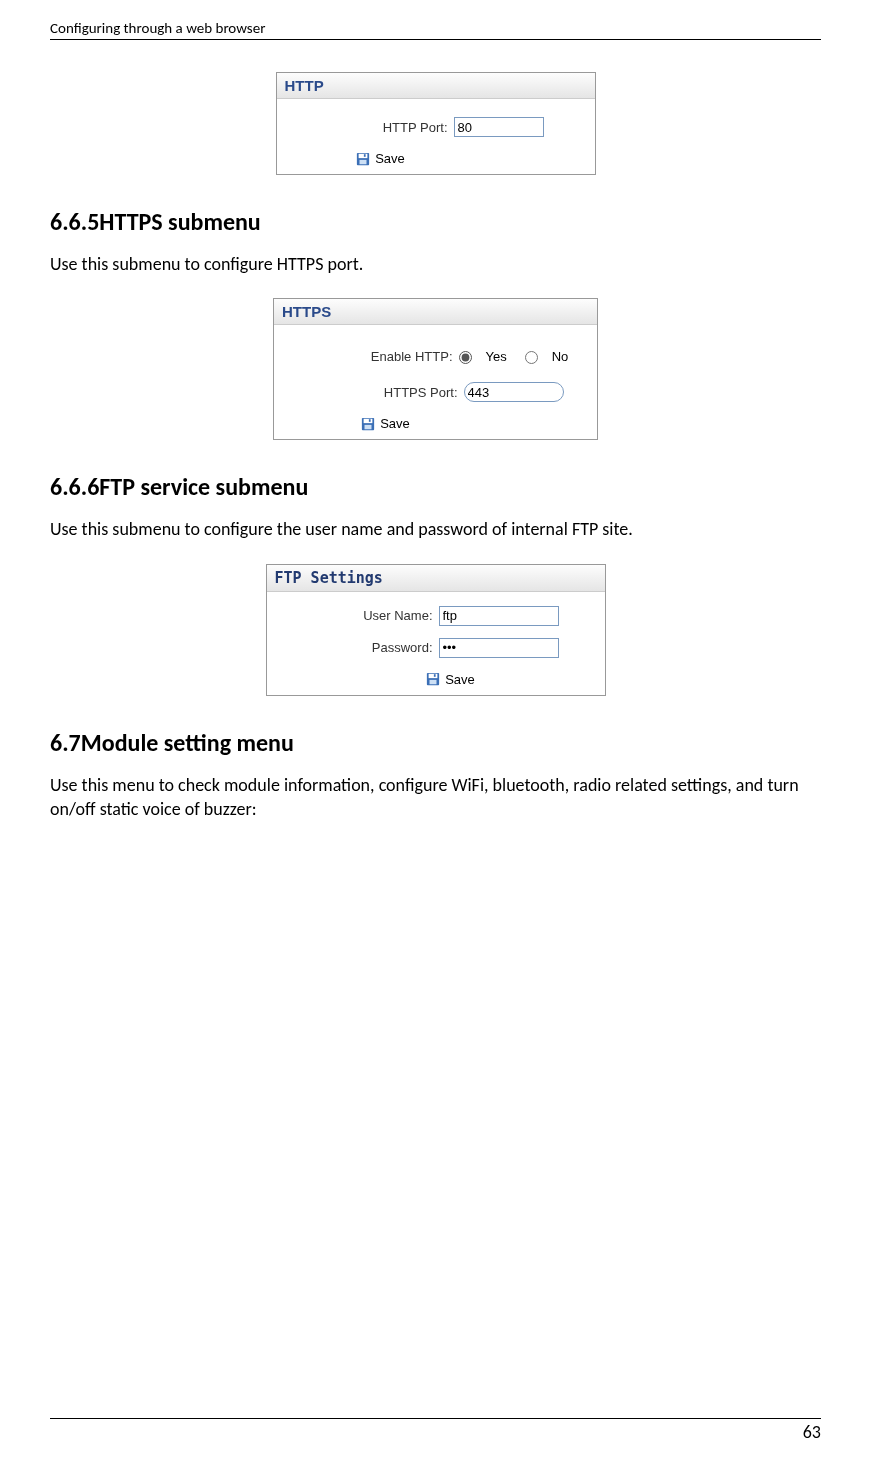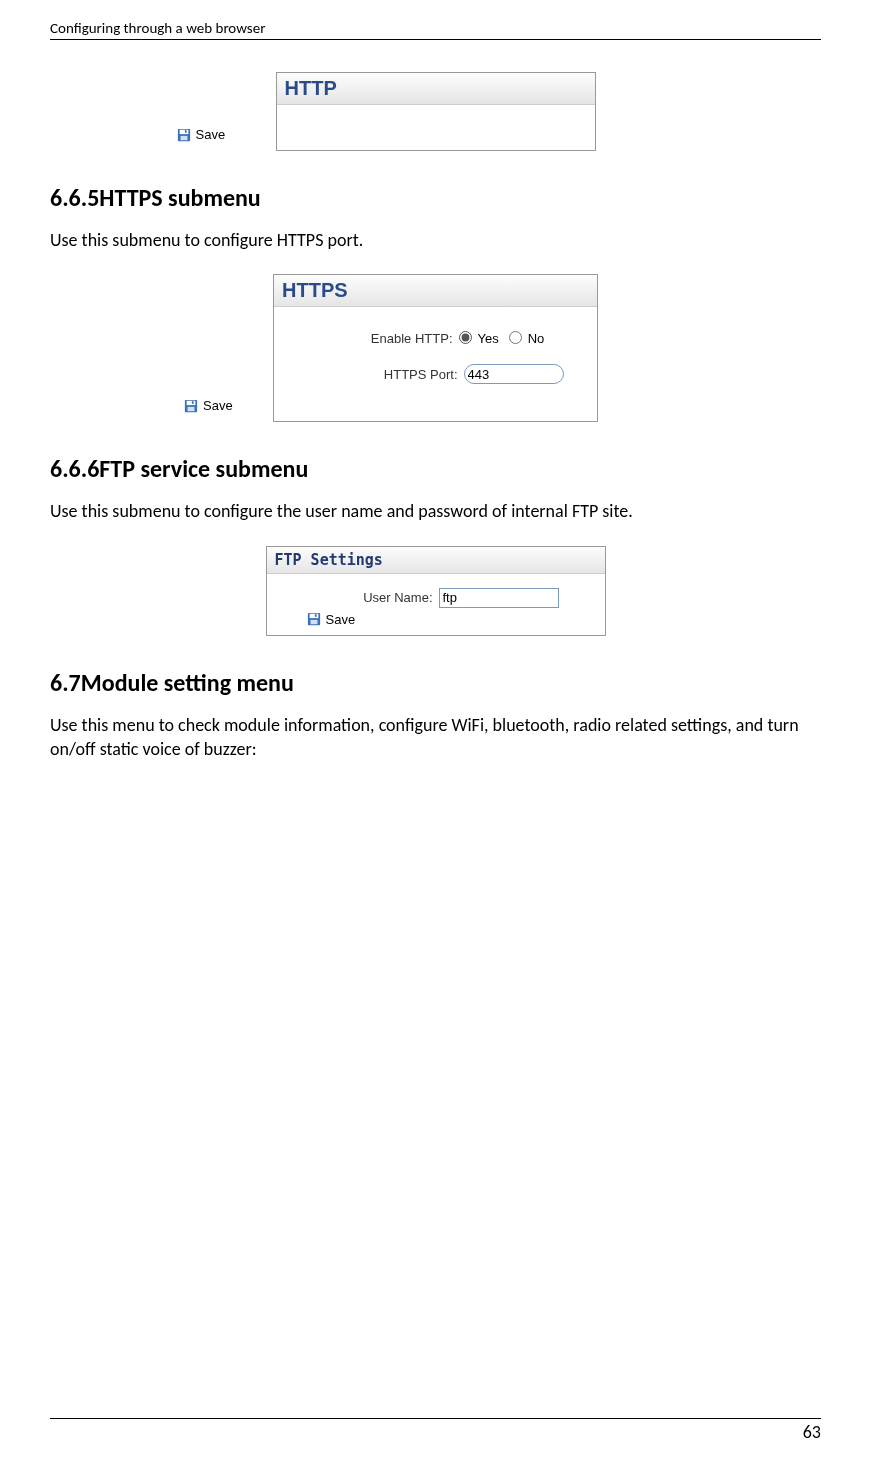--- a/index.html
+++ b/index.html
@@ -28,21 +28,21 @@
       border: 1px solid #999;
       background: #fff;
       margin: 0 auto;
       font-family: Arial, sans-serif;
     }
     .panel-header {
       background: linear-gradient(#fdfdfd, #e5e5e5);
       border-bottom: 1px solid #ccc;
       padding: 4px 8px;
       font-weight: bold;
-      font-size: 20px;
+      font-size: 15px;
       color: #2a4a8a;
     }
     .panel-body {
       padding: 18px 10px 8px 10px;
     }
     .form-row {
       display: flex;
       align-items: center;
       justify-content: center;
       margin-bottom: 10px;
@@ -56,34 +56,35 @@
     }
     .text-input {
       border: 1px solid #7a9ac0;
       height: 20px;
       font-size: 13px;
       padding: 1px 3px;
       background: #fff;
     }
     .radio-group {
       display: flex;
-      align-items: flex-start;
-      gap: 4px;
+      align-items: flex-end;
+      gap: 12px;
       font-size: 13px;
     }
     .radio-group input[type="radio"] {
       margin: 0 2px 0 6px;
       accent-color: #555;
     }
     .radio-group input[type="radio"]:first-child {
       margin-left: 0;
     }
     .save-row {
       display: flex;
       align-items: center;
+      justify-content: center;
       gap: 5px;
       font-size: 13px;
       padding-top: 4px;
     }
     .save-icon {
       width: 14px;
       height: 14px;
       display: inline-block;
     }
     .save-icon svg {
@@ -124,20 +125,24 @@
 </head>
 <body>
 
 <div class="header-line">
   <span class="header-text">Configuring through a web browser</span>
 </div>
 
 <div class="panel" style="width: 320px;">
   <div class="panel-header">HTTP</div>
   <div class="panel-body">
+    <div class="form-row">
+      <span class="form-label" style="width:120px;">HTTP Port:</span>
+      <input class="text-input" style="width: 90px;" value="80">
+    </div>
     <div class="save-row" style="margin-left:-110px;">
       <span class="save-icon">
         <svg viewBox="0 0 16 16" width="14" height="14">
           <rect x="1" y="1" width="14" height="14" fill="#3b6fb6" rx="1"></rect>
           <rect x="3" y="2" width="10" height="5" fill="#fff"></rect>
           <rect x="4" y="9" width="8" height="5" fill="#cde0f5"></rect>
           <rect x="9" y="2.5" width="2" height="3" fill="#3b6fb6"></rect>
         </svg>
       </span>
       <span>Save</span>
@@ -183,23 +188,27 @@
 
 <h2 class="section-heading">
   <span class="section-num">6.6.6</span>
   <span>FTP service submenu</span>
 </h2>
 <p class="body-text">Use this submenu to configure the user name and password of internal FTP site.</p>
 
 <div class="panel" style="width: 340px;">
   <div class="panel-header ftp-header">FTP Settings</div>
   <div class="panel-body" style="padding-top:14px;">
-    <div class="form-row" style="margin-bottom:0;">
+    <div class="form-row" style="margin-bottom:12px;">
       <span class="form-label" style="width:120px;">User Name:</span>
       <input class="text-input" style="width: 120px;" value="ftp">
+    </div>
+    <div class="form-row">
+      <span class="form-label" style="width:120px;">Password:</span>
+      <input class="text-input" style="width: 120px;" value="•••">
     </div>
     <div class="save-row" style="margin-left:30px;">
       <span class="save-icon">
         <svg viewBox="0 0 16 16" width="14" height="14">
           <rect x="1" y="1" width="14" height="14" fill="#3b6fb6" rx="1"></rect>
           <rect x="3" y="2" width="10" height="5" fill="#fff"></rect>
           <rect x="4" y="9" width="8" height="5" fill="#cde0f5"></rect>
           <rect x="9" y="2.5" width="2" height="3" fill="#3b6fb6"></rect>
         </svg>
       </span>

